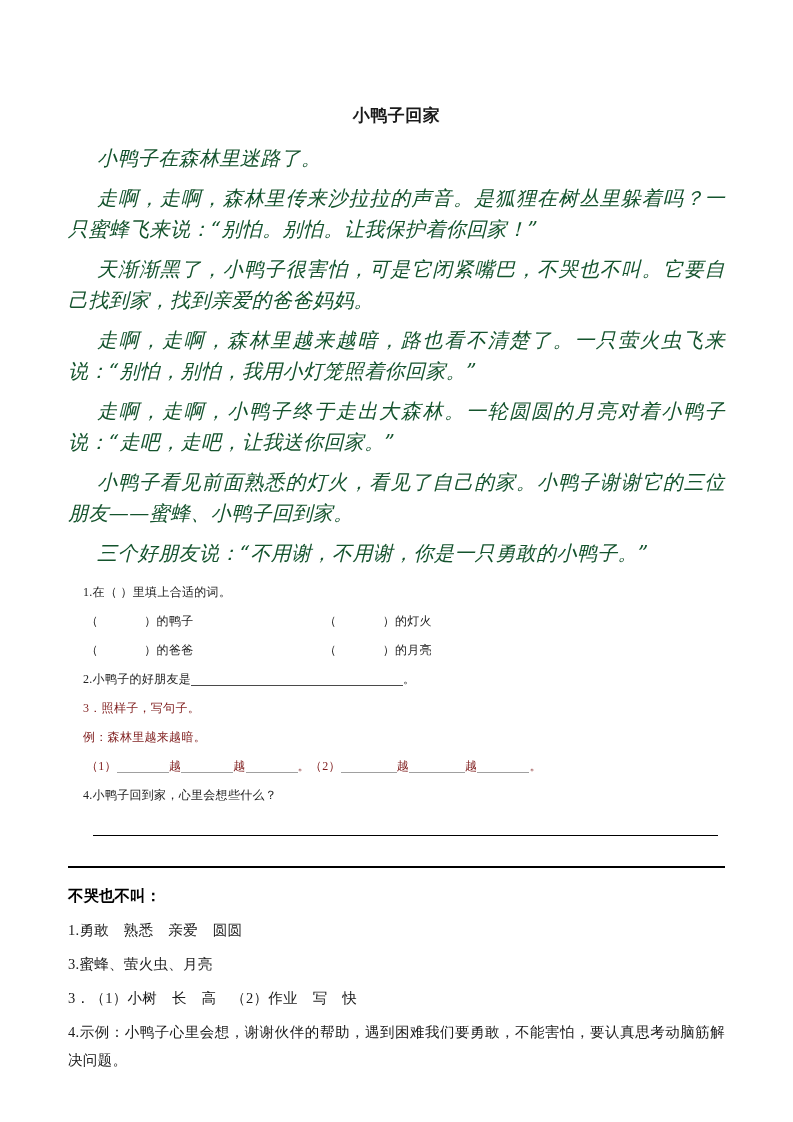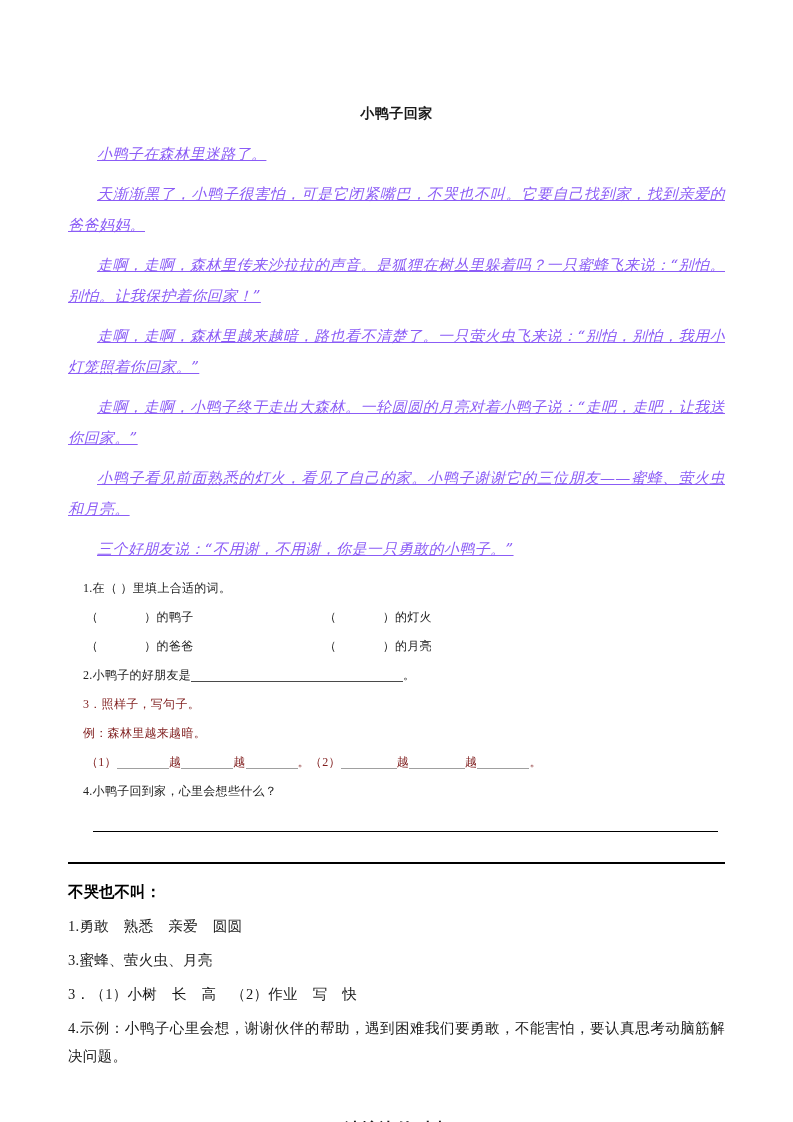--- a/index.html
+++ b/index.html
@@ -23,44 +23,43 @@
     height: 1122px;
     box-sizing: border-box;
     padding: 0 68px;
   }
 
   
   .doc-title {
     text-align: center;
     font-family: "DejaVu Sans", "Liberation Sans", sans-serif;
     font-weight: bold;
-    font-size: 14px;
+    font-size: 17px;
     letter-spacing: 0.5px;
     margin: 0;
     padding-top: 104px;
     line-height: 1.3;
     color: #1a1a1a;
   }
 
   
   .story {
     margin-top: 17px;
   }
   .story p {
     margin: 0 0 9px 0;
     font-family: "DejaVu Serif", "Liberation Serif", serif;
-    font-size: 15px;
+    font-size: 20px;
     line-height: 31px;
     text-indent: 29px;
     text-align: justify;
     text-justify: inter-ideograph;
     letter-spacing: 0.4px;
     font-style: italic;
-    color: #8b5cf6;
-    text-decoration: underline;
+    color: #14532d;
   }
 
   
   .exercises {
     margin-top: 4px;
     font-family: "Liberation Serif", "DejaVu Serif", serif;
     font-size: 12px;
     color: #222222;
   }
   .ex-line {
@@ -155,25 +154,25 @@
 </style>
 </head>
 <body>
 
 <div class="page">
 
   <h1 class="doc-title">小鸭子回家</h1>
 
   <div class="story">
     <p>小鸭子在森林里迷路了。</p>
+    <p>走啊，走啊，森林里传来沙拉拉的声音。是狐狸在树丛里躲着吗？一只蜜蜂飞来说：“别怕。别怕。让我保护着你回家！”</p>
     <p>天渐渐黑了，小鸭子很害怕，可是它闭紧嘴巴，不哭也不叫。它要自己找到家，找到亲爱的爸爸妈妈。</p>
-    <p>走啊，走啊，森林里传来沙拉拉的声音。是狐狸在树丛里躲着吗？一只蜜蜂飞来说：“别怕。别怕。让我保护着你回家！”</p>
     <p>走啊，走啊，森林里越来越暗，路也看不清楚了。一只萤火虫飞来说：“别怕，别怕，我用小灯笼照着你回家。”</p>
     <p>走啊，走啊，小鸭子终于走出大森林。一轮圆圆的月亮对着小鸭子说：“走吧，走吧，让我送你回家。”</p>
-    <p>小鸭子看见前面熟悉的灯火，看见了自己的家。小鸭子谢谢它的三位朋友——蜜蜂、萤火虫和月亮。</p>
+    <p>小鸭子看见前面熟悉的灯火，看见了自己的家。小鸭子谢谢它的三位朋友——蜜蜂、小鸭子回到家。</p>
     <p>三个好朋友说：“不用谢，不用谢，你是一只勇敢的小鸭子。”</p>
   </div>
 
   <div class="exercises">
 
     <div class="ex-line indent1">1.在（    ）里填上合适的词。</div>
 
     <div class="paren-row">
       <span class="paren-cell first">
         <span>（</span><span class="gap-paren"></span><span>）的鸭子</span>

